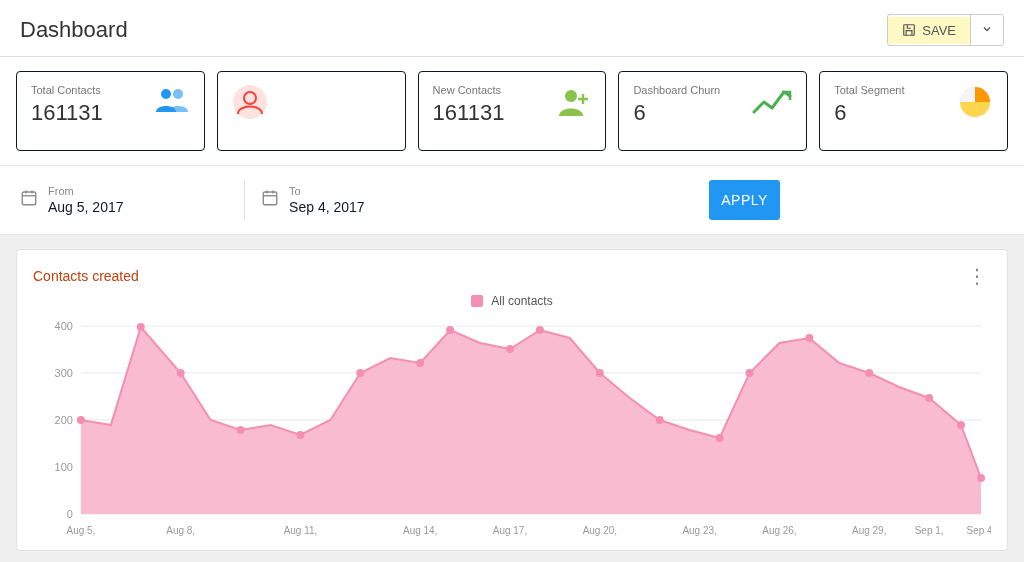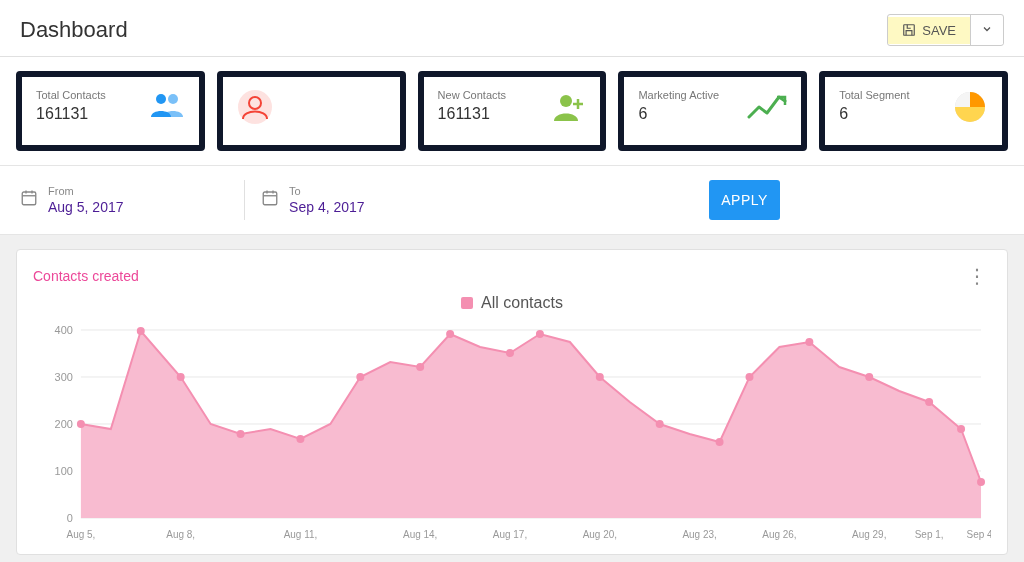--- a/index.html
+++ b/index.html
@@ -10,43 +10,43 @@
     
     .header { display: flex; align-items: center; justify-content: space-between; padding: 14px 20px 10px 20px; background: #fff; border-bottom: 1px solid #e0e0e0; }
     .header-title { font-size: 22px; font-weight: 400; color: #333; }
     .save-btn-group { display: flex; align-items: center; border: 1px solid #ccc; border-radius: 3px; overflow: hidden; }
     .save-btn { display: flex; align-items: center; gap: 6px; padding: 6px 14px; background: #fef9c3; border: none; cursor: pointer; font-size: 13px; color: #555; font-weight: 500; }
     .save-divider { width: 1px; height: 30px; background: #ccc; }
     .save-dropdown { padding: 6px 10px; background: #fff; border: none; cursor: pointer; color: #555; }
 
     
     .metrics-row { display: flex; gap: 12px; padding: 14px 16px; background: #fff; border-bottom: 1px solid #e5e5e5; }
-    .metric-card { flex: 1; background: #fff; border: 6px solid #0f172a; border-radius: 4px; padding: 12px 14px; display: flex; flex-direction: column; justify-content: space-between; min-height: 80px; }
+    .metric-card { flex: 1; background: #fff; border: 1px solid #0f172a; border-radius: 4px; padding: 12px 14px; display: flex; flex-direction: column; justify-content: space-between; min-height: 80px; }
     .metric-header { display: flex; align-items: flex-start; justify-content: space-between; }
     .metric-label { font-size: 11px; color: #777; margin-bottom: 4px; }
-    .metric-value { font-size: 16px; font-weight: 400; color: #333; }
+    .metric-value { font-size: 22px; font-weight: 400; color: #333; }
     .metric-icon { display: flex; align-items: center; justify-content: center; }
 
     
     .date-filter-row { display: flex; align-items: center; padding: 14px 20px; background: #fff; border-bottom: 1px solid #e5e5e5; gap: 16px; }
     .date-field { display: flex; align-items: center; gap: 10px; flex: 1; }
     .date-icon { color: #888; font-size: 16px; }
     .date-label-group { display: flex; flex-direction: column; }
     .date-label { font-size: 11px; color: #888; margin-bottom: 2px; }
-    .date-value { font-size: 14px; color: #4c1d95; }
+    .date-value { font-size: 14px; color: #0f172a; }
     .date-separator { width: 1px; height: 40px; background: #e0e0e0; }
     .apply-btn { background: #2196f3; color: #fff; border: none; border-radius: 3px; padding: 12px 12px; font-size: 14px; font-weight: 500; cursor: pointer; letter-spacing: 0.5px; }
 
     
     .chart-section { margin: 14px 16px; background: #fff; border: 1px solid #e0e0e0; border-radius: 4px; padding: 14px 16px; }
     .chart-header { display: flex; align-items: center; justify-content: space-between; margin-bottom: 6px; }
-    .chart-title { font-size: 14px; font-weight: 500; color: #ec4899; }
+    .chart-title { font-size: 14px; font-weight: 500; color: #c2410c; }
     .chart-menu-btn { background: none; border: none; cursor: pointer; color: #888; font-size: 20px; padding: 0 4px; }
 
-    .chart-legend { display: flex; justify-content: center; align-items: center; gap: 8px; margin-bottom: 8px; font-size: 16px; color: #555; }
+    .chart-legend { display: flex; justify-content: center; align-items: center; gap: 8px; margin-bottom: 8px; font-size: 12px; color: #555; }
     .legend-dot { width: 12px; height: 12px; background: #f48fb1; border-radius: 2px; display: inline-block; }
 
     .chart-area { position: relative; width: 100%; height: 220px; }
     svg.chart-svg { width: 100%; height: 100%; }
   </style>
 </head>
 <body>
 
 <div class="app-container">
 
@@ -114,21 +114,21 @@
             <line x1="28" y1="10" x2="28" y2="20" stroke="#8bc34a" stroke-width="2.5"></line>
             <line x1="23" y1="15" x2="33" y2="15" stroke="#8bc34a" stroke-width="2.5"></line>
           </svg>
         </div>
       </div>
     </div>
 
     <div class="metric-card">
       <div class="metric-header">
         <div>
-          <div class="metric-label">Marketing Active</div>
+          <div class="metric-label">Dashboard Churn</div>
           <div class="metric-value">6</div>
         </div>
         <div class="metric-icon">
           <svg width="40" height="36" viewBox="0 0 40 36">
             <polyline points="2,28 12,18 20,24 32,8 38,12" fill="none" stroke="#4caf50" stroke-width="3" stroke-linecap="round" stroke-linejoin="round"></polyline>
             <polyline points="30,8 38,8 38,16" fill="none" stroke="#4caf50" stroke-width="2.5"></polyline>
           </svg>
         </div>
       </div>
     </div>

